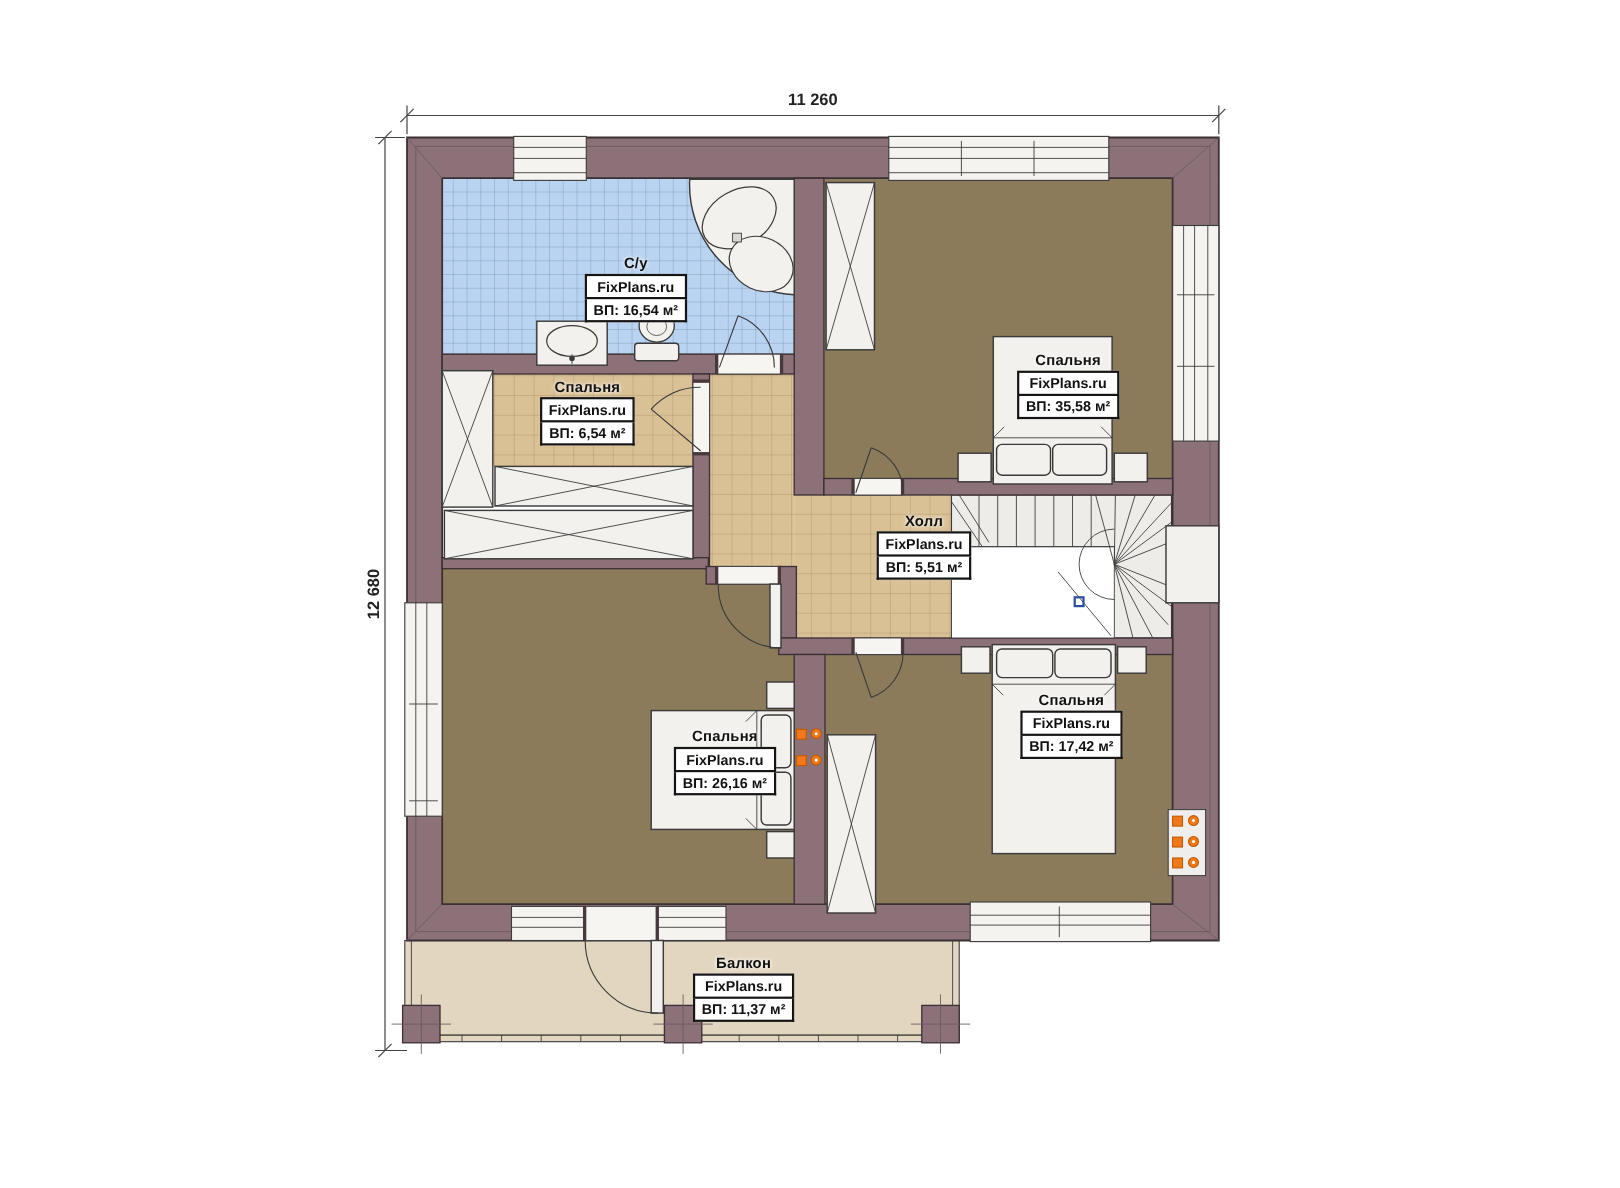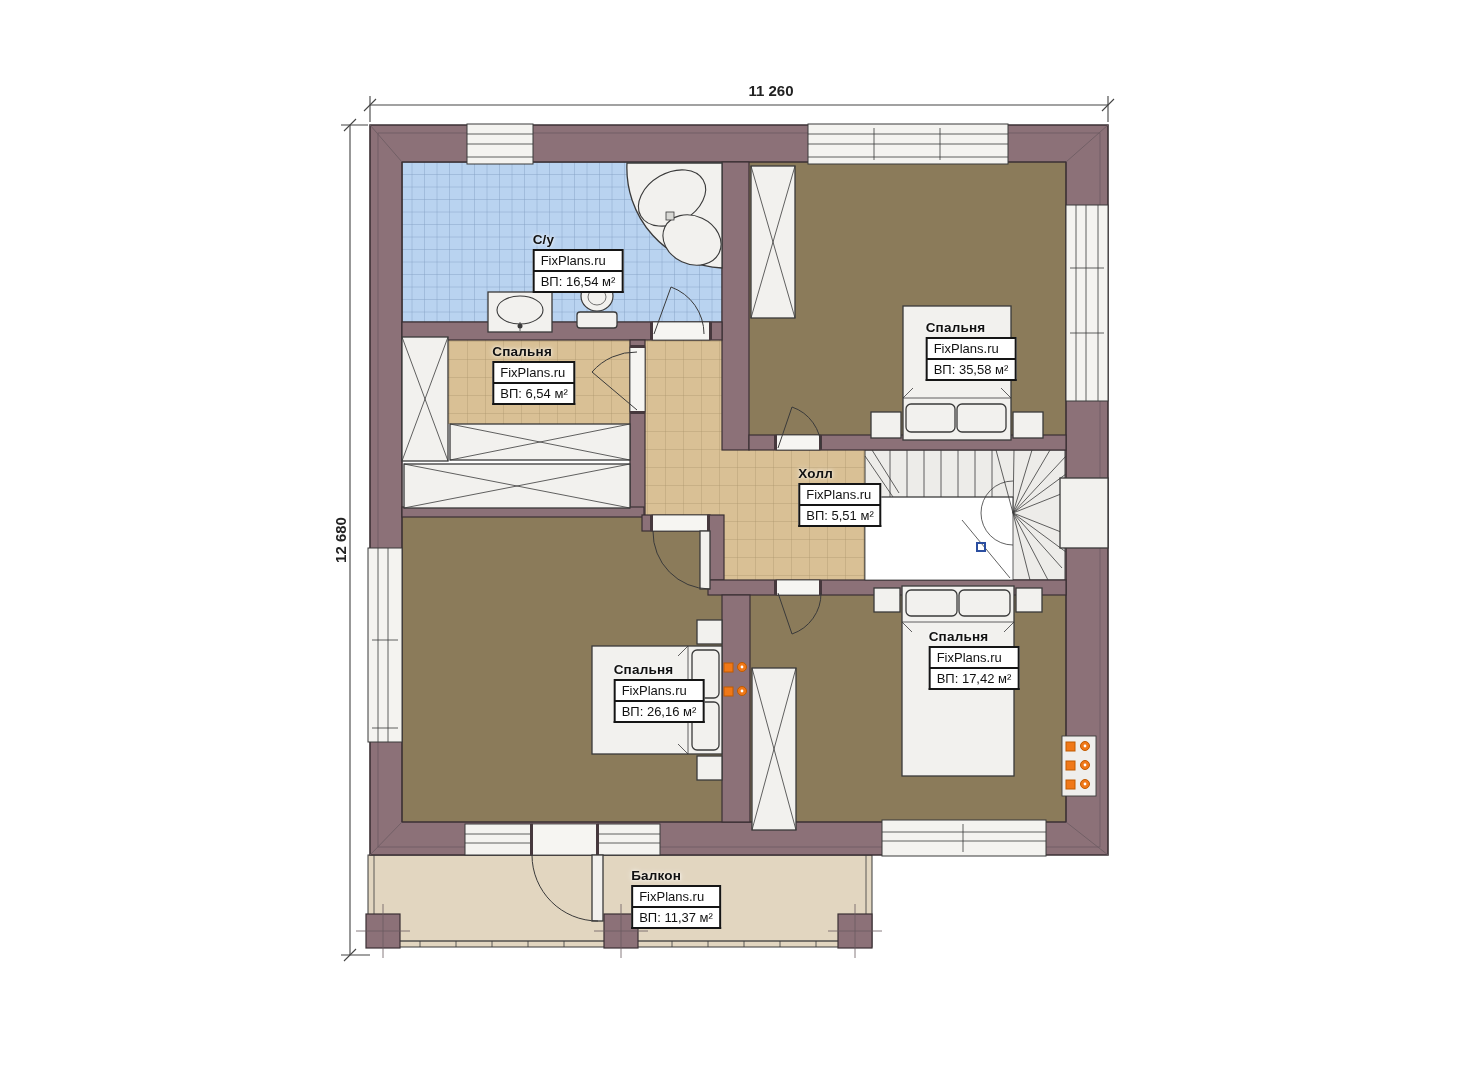--- a/index.html
+++ b/index.html
@@ -13,25 +13,25 @@
   .gap{fill:#f6f5f2;stroke:#3a3a3a;stroke-width:0.8;}
   .win{fill:#f4f3f0;stroke:#3a3a3a;stroke-width:1;}
   .ln{stroke:#3a3a3a;stroke-width:1;fill:none;}
   .ln2{stroke:#3a3a3a;stroke-width:0.8;fill:none;}
   .thin{stroke:#6b5a61;stroke-width:0.8;fill:none;}
   .dim{stroke:#444;stroke-width:1.1;fill:none;}
   .nub{fill:#46383d;}
   .void{fill:#ffffff;stroke:#3a3a3a;stroke-width:0.8;}
 
   
-  .room-label{position:absolute;transform:translateX(-50%);color:#111;z-index:5;padding-left:28px;}
+  .room-label{position:absolute;transform:translateX(-50%);text-align:center;color:#111;z-index:5;padding-left:28px;}
   .room-name{font-weight:bold;font-size:13.5px;letter-spacing:.2px;margin-bottom:2px;
              text-shadow:0 0 3px rgba(255,255,255,.9),0 0 6px rgba(255,255,255,.7);}
   .label-stack{display:inline-block;background:#fff;}
-  .label-box{border:2px solid #151515;padding:0 6px;font-weight:normal;font-size:13px;
+  .label-box{border:2px solid #151515;padding:0 6px;font-weight:bold;font-size:13px;
              line-height:19px;white-space:nowrap;}
   .label-box + .label-box{border-top:0;}
 
   
   .dim-text{position:absolute;font-size:15px;font-weight:bold;color:#222;z-index:4;}
   .dim-text.top{transform:translateX(-50%);}
   .dim-text.left{transform:translate(-50%,-50%) rotate(-90deg);}
 </style>
 </head>
 <body>
@@ -294,21 +294,21 @@
       <path class="dim" d="M370,105 H1108 M370,96 V122 M1108,96 V122"></path>
       <path class="dim" d="M364,111 L376,99 M1102,111 L1114,99"></path>
     </g>
     <g>
       <path class="dim" d="M350,125 V955 M341,125 H368 M341,955 H370"></path>
       <path class="dim" d="M344,131 L356,119 M344,961 L356,949"></path>
     </g>
   </g>
 </svg>
 
-<div class="dim-text top" style="left:739px;top:82px;margin-left:32px;">11 260</div>
+<div class="dim-text top" style="left:739px;top:82px;">11 260</div>
 <div class="dim-text left" style="left:340px;top:540px;">12 680</div>
 
 <div class="room-label" style="left:564px;top:232px;">
   <div class="room-name">С/у</div>
   <div class="label-stack">
     <div class="label-box">FixPlans.ru</div>
     <div class="label-box">ВП: 16,54 м²</div>
   </div>
 </div>
 

